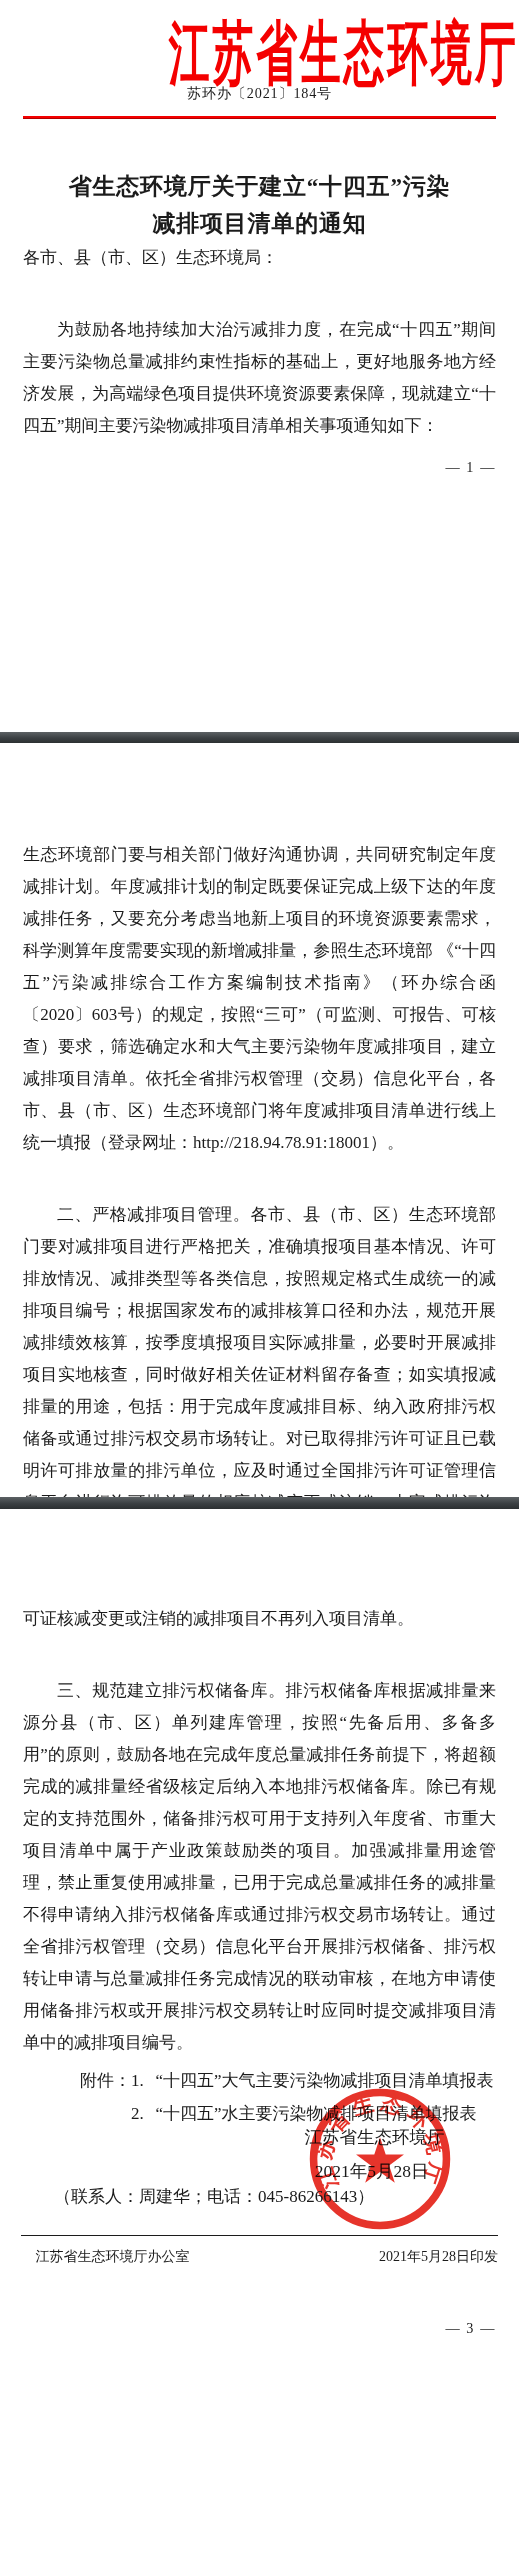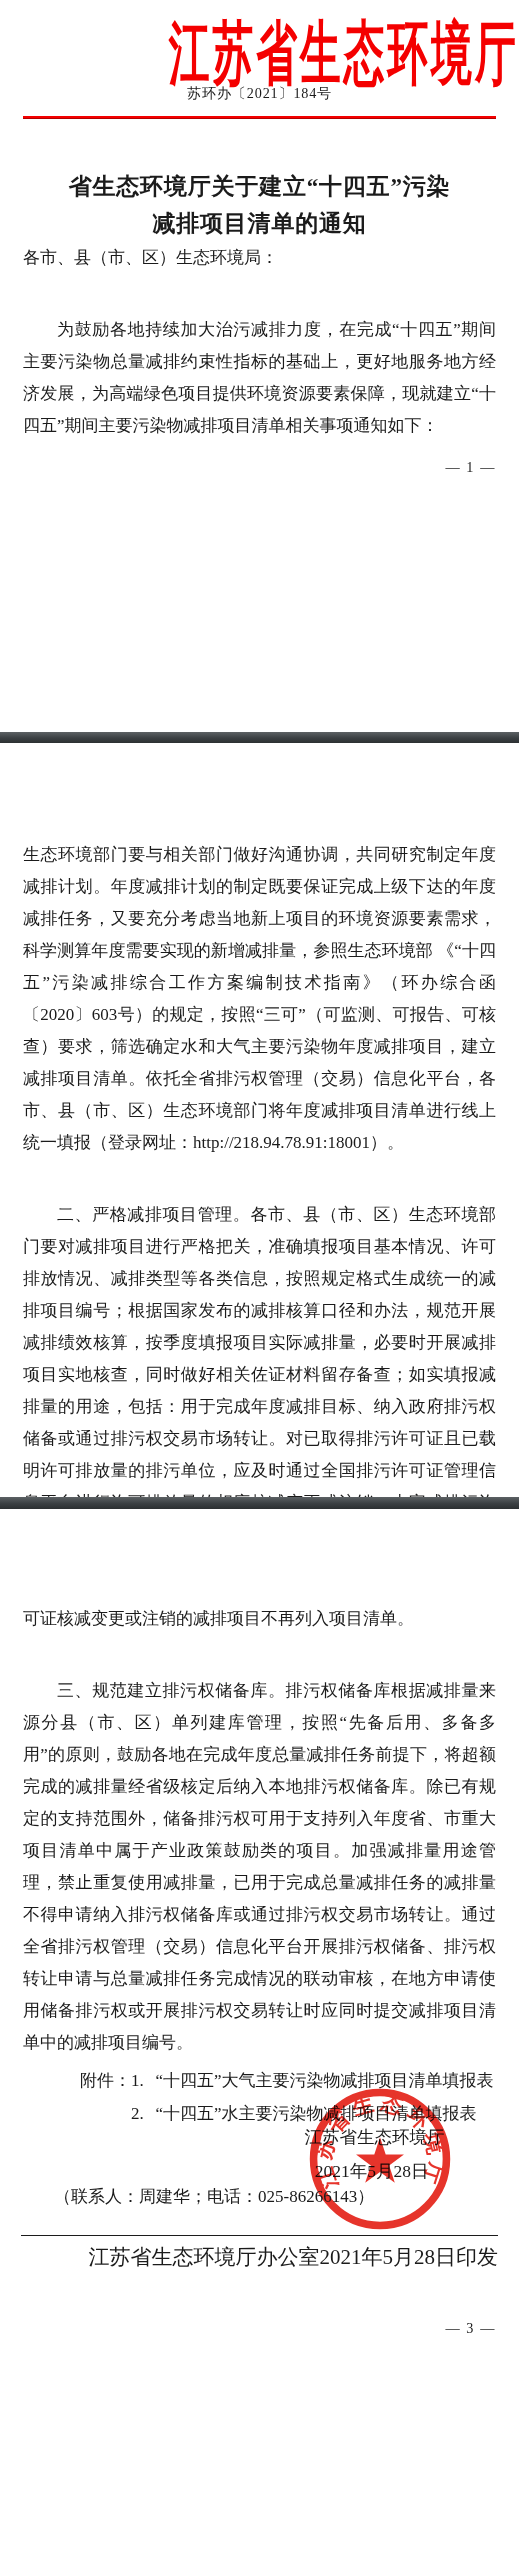--- a/index.html
+++ b/index.html
@@ -45,21 +45,21 @@
   .attachments { margin-top:4.9px; margin-left:36px; font-size:17px; line-height:33px; }
   .att-row { display:flex; }
   .att-label { width:72px; flex:0 0 72px;text-align:right; }
   .att-num { width:24.4px; flex:0 0 24.4px; }
   
   .signature-name { position:absolute; left:303px; top:616px; width:143px; text-align:center; font-size:17.5px; white-space:nowrap; }
   .signature-date { position:absolute; left:300px; top:650px; width:143px; text-align:center; font-size:17.5px; white-space:nowrap; }
   .seal { position:absolute; left:306px; top:576px; width:148px; height:148px; opacity:0.88; mix-blend-mode:multiply; }
   .contact-line { position:absolute; left:54px; top:676px; font-size:17px; white-space:nowrap; }
   .footer-rule { position:absolute; left:21px; right:21px; top:726px; border-top:1.6px solid #1c1c1c; }
-  .footer-row { position:absolute; left:21px; right:21px; top:734px; display:flex; justify-content:flex-end; font-size:21px; line-height:28px; }
+  .footer-row { position:absolute; left:21px; right:21px; top:734px; display:flex; justify-content:space-between; font-size:14px; line-height:28px; }
   .footer-row .fl { padding-left:14.6px; }
   .pn-abs { position:absolute; right:23px; top:811px; }
 </style>
 </head>
 <body>
 
 <div class="doc">
 
   <section class="page p1">
     <div class="gov-header">
@@ -108,21 +108,21 @@
 
     <svg class="seal" viewBox="0 0 176 176" xmlns="http://www.w3.org/2000/svg">
       <circle cx="88" cy="88" r="79" fill="none" stroke="#e3170d" stroke-width="9"></circle>
       <path id="sealArc" d="M 33.5,107.7 A 58,58 0 1 1 142.5,107.7" fill="none"></path>
       <text fill="#e3170d" font-size="25" font-weight="bold" letter-spacing="6">
         <textPath href="#sealArc" startOffset="50%" text-anchor="middle">江苏省生态环境厅</textPath>
       </text>
       <polygon fill="#e3170d" points="88,62 94.8,82.7 116.5,82.7 98.9,95.6 105.6,116.3 88,103.5 70.4,116.3 77.1,95.6 59.5,82.7 81.2,82.7"></polygon>
     </svg>
 
-    <p class="contact-line">（联系人：周建华；电话：025-86266143）</p>
+    <p class="contact-line">（联系人：周建华；电话：045-86266143）</p>
 
     <div class="footer-rule"></div>
     <div class="footer-row">
       <span class="fl">江苏省生态环境厅办公室</span>
       <span class="fr">2021年5月28日印发</span>
     </div>
 
     <div class="pagenum pn-abs">— 3 —</div>
   </section>
 

